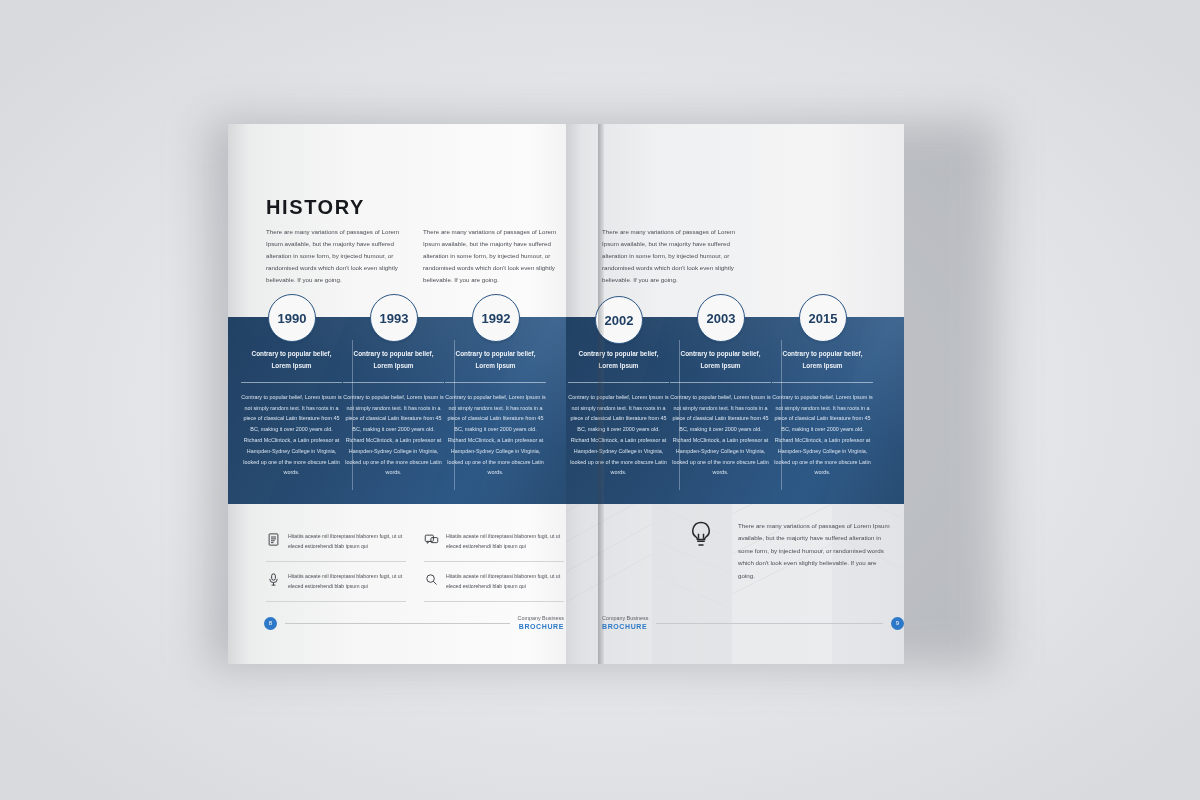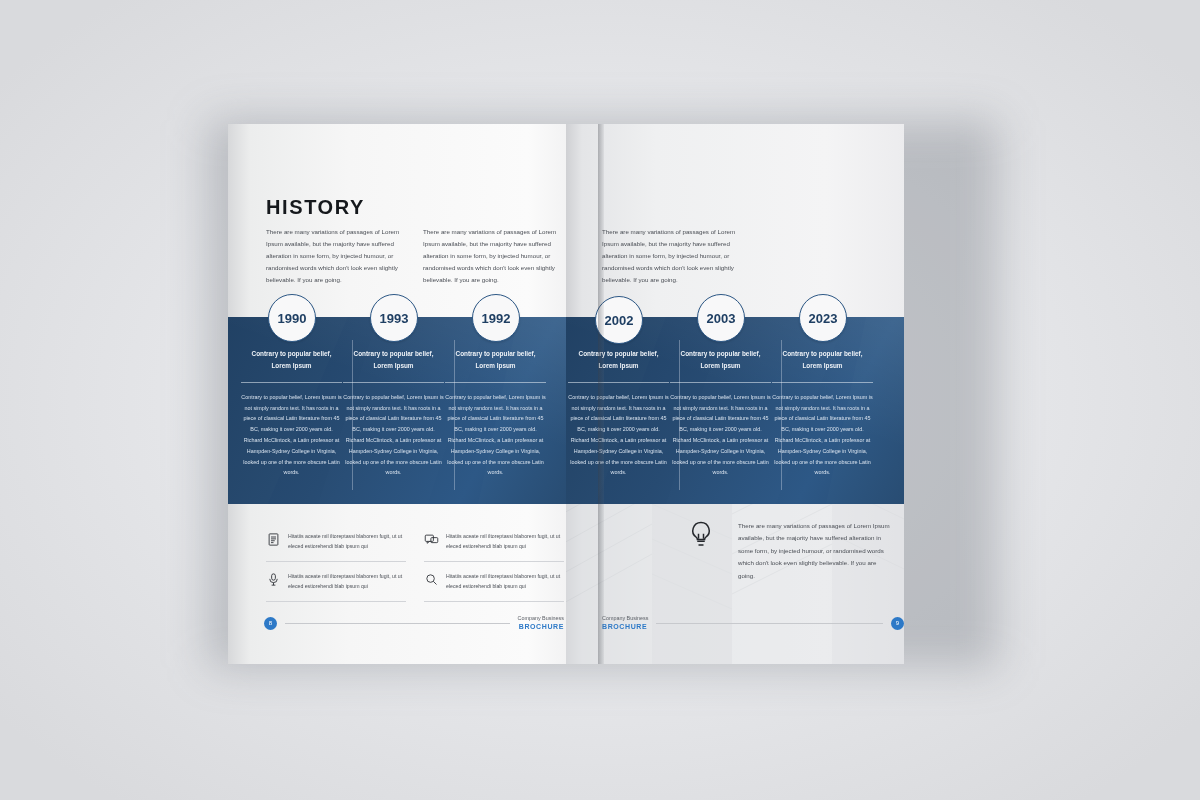--- a/index.html
+++ b/index.html
@@ -404,21 +404,21 @@
           <polygon points="160,0 280,0 210,187 100,187" fill="#ffffff" opacity="0.04"></polygon>
           <polygon points="300,0 372,0 372,187 260,187" fill="#ffffff" opacity="0.06"></polygon>
         </svg>
       </div>
 
       <div class="tl-sep" style="left:113px; top:216px;"></div>
       <div class="tl-sep" style="left:215px; top:216px;"></div>
 
       <div class="circle" style="left:29px; top:172px;">2002</div>
       <div class="circle" style="left:131px; top:170px;">2003</div>
-      <div class="circle" style="left:233px; top:170px;">2023</div>
+      <div class="circle" style="left:233px; top:170px;">2015</div>
 
       <div class="tl-col" style="left:2px; top:193px;">
         <div class="tl-head">Contrary to popular belief, Lorem Ipsum</div>
         <div class="tl-rule"></div>
         <div class="tl-body">Contrary to popular belief, Lorem Ipsum is not simply random text. It has roots in a piece of classical Latin literature from 45 BC, making it over 2000 years old. Richard McClintock, a Latin professor at Hampden-Sydney College in Virginia, looked up one of the more obscure Latin words.</div>
       </div>
       <div class="tl-col" style="left:104px; top:193px;">
         <div class="tl-head">Contrary to popular belief, Lorem Ipsum</div>
         <div class="tl-rule"></div>
         <div class="tl-body">Contrary to popular belief, Lorem Ipsum is not simply random text. It has roots in a piece of classical Latin literature from 45 BC, making it over 2000 years old. Richard McClintock, a Latin professor at Hampden-Sydney College in Virginia, looked up one of the more obscure Latin words.</div>

